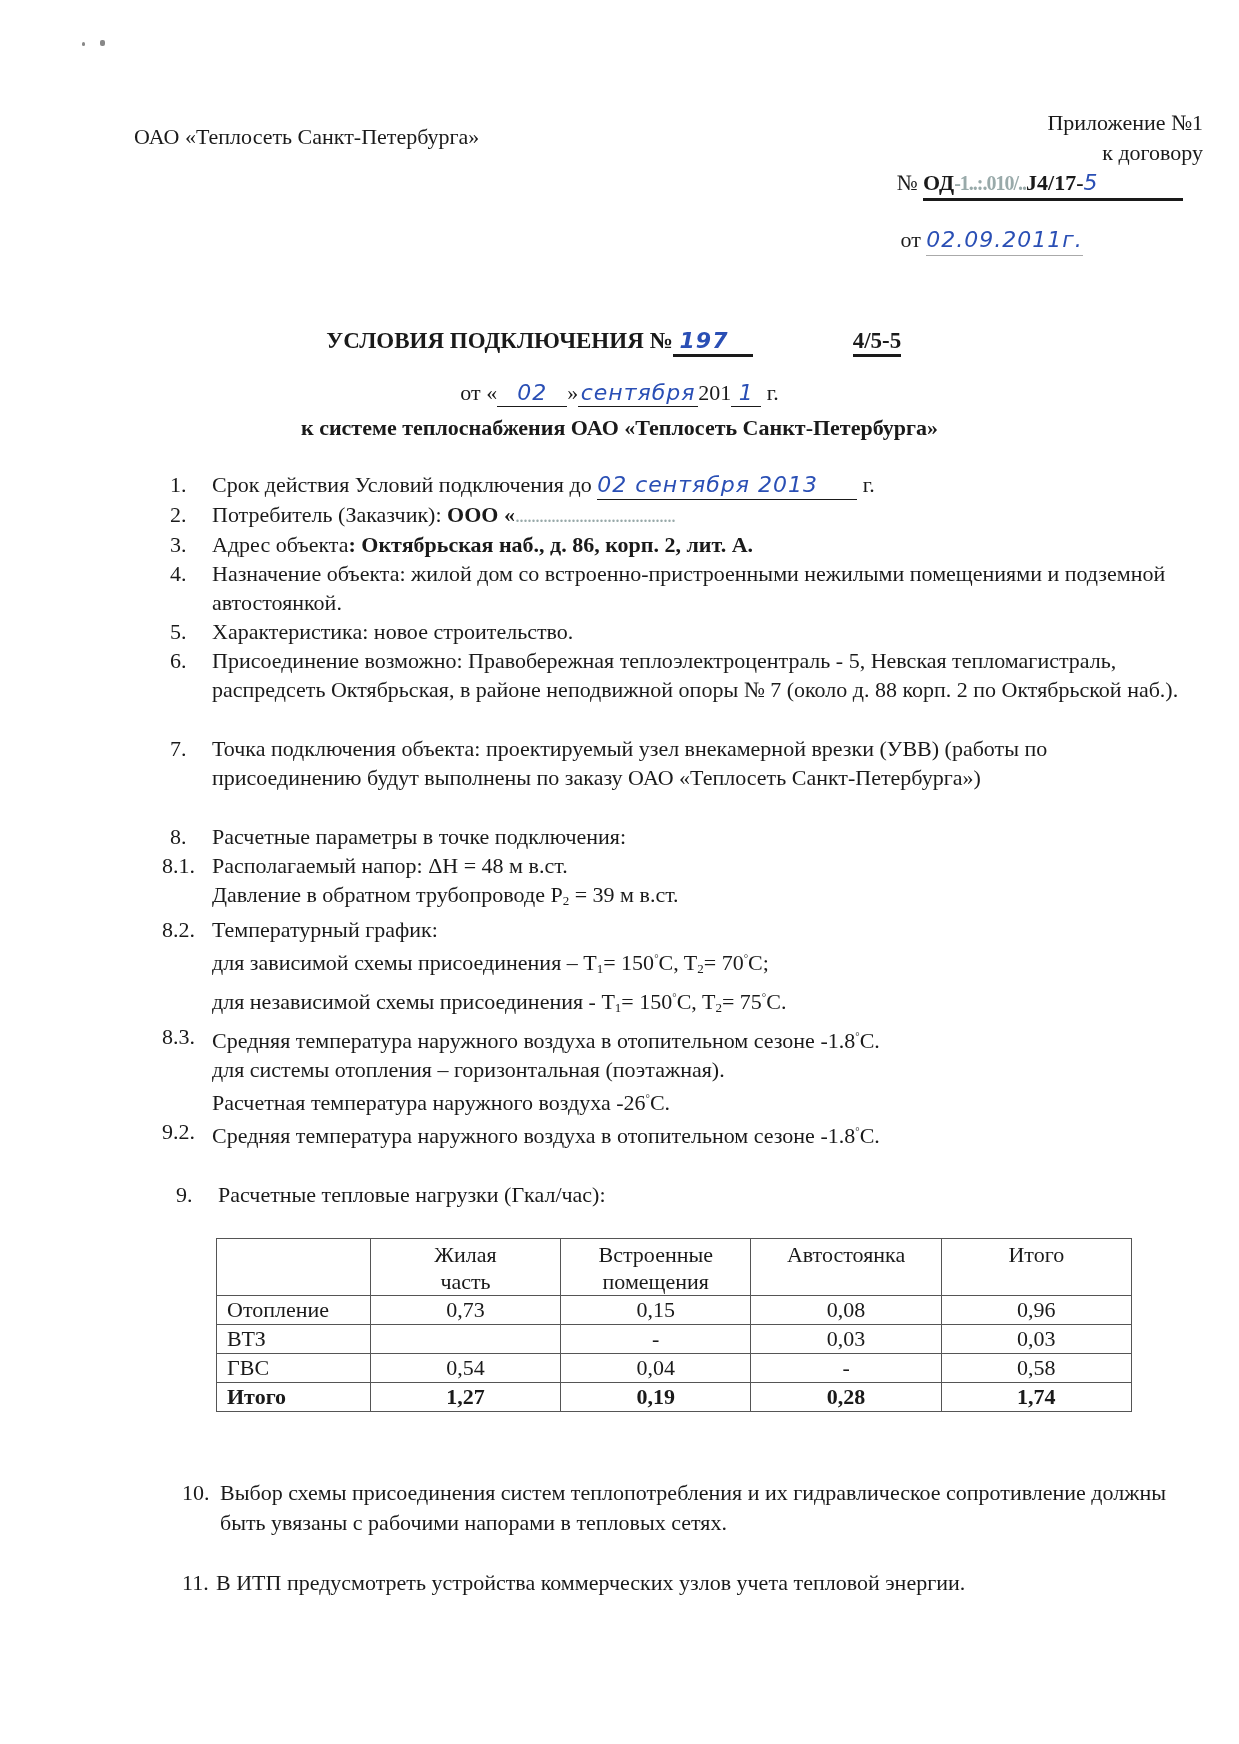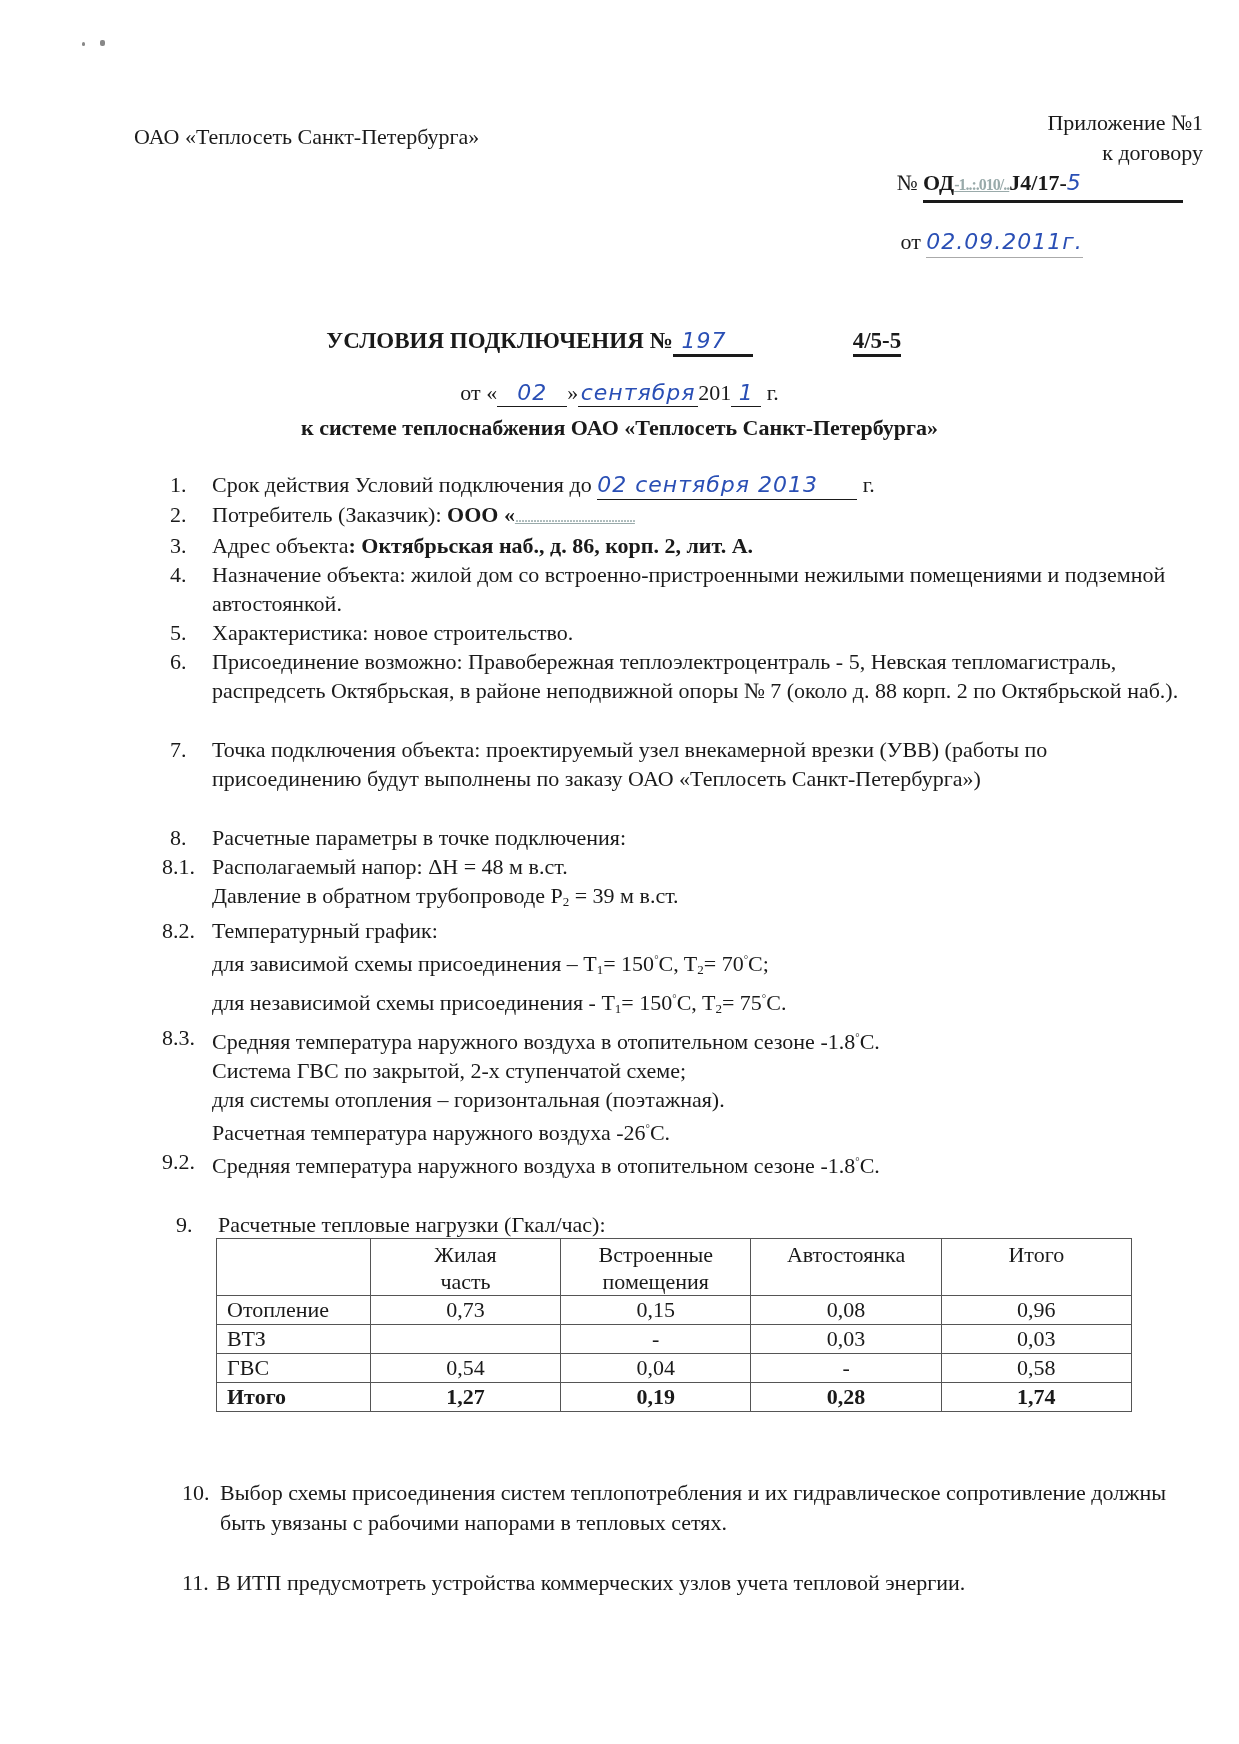--- a/index.html
+++ b/index.html
@@ -22,21 +22,21 @@
     .subtitle-sys { left: 0; right: 0; top: 415px; text-align: center; font-weight: bold; }
     .list { position: absolute; left: 170px; right: 50px; top: 470px; line-height: 29px; }
     .item { display: flex; }
     .num { width: 42px; flex: none; }
     .num-wide { width: 50px; flex: none; }
     .txt { flex: 1; white-space: normal; }
     .gap { height: 30px; }
     .indent { padding-left: 52px; }
     sub { font-size: 13px; vertical-align: -3px; }
     sup { font-size: 11px; vertical-align: 8px; }
-    .redacted { color: #9aa; letter-spacing: -1px; font-size: 16px; text-decoration: underline; }
+    .redacted { color: #9aa; letter-spacing: -1px; font-size: 20px; }
     table.loads {
       position: absolute; left: 216px; top: 1238px; width: 916px;
       border-collapse: collapse; font-size: 22px;
     }
     table.loads td, table.loads th {
       border: 1.5px solid #555; padding: 0 10px; height: 28px; font-weight: normal;
       text-align: center; line-height: 28px;
     }
     table.loads th { vertical-align: top; padding-top: 2px; line-height: 27px; }
     table.loads td.rowhead { text-align: left; }
@@ -56,21 +56,21 @@
   <div class="row">к договору</div>
   <div class="row" style="margin-right:20px;">
     <span>№ </span><span class="ul-thick bold" style="min-width:260px;text-align:left;"><span>ОД</span><span class="redacted">-1..:.010/..</span><span>J4/17-</span><span class="hand" style="font-weight:normal;">5</span>&nbsp;&nbsp;&nbsp;&nbsp;</span>
   </div>
   <div class="row" style="margin-right:100px;text-align:left;padding-left:4px;">
     <span>от </span><span class="hand ul" style="border-bottom-color:#aaa;margin-top:24px;">02.09.2011г.</span>
   </div>
 </div>
 
 <div class="abs title">
-  <span>УСЛОВИЯ  ПОДКЛЮЧЕНИЯ  №</span><span class="ul-thick" style="min-width:80px;"><span class="hand" style="font-weight:normal;">197</span>&nbsp;&nbsp;&nbsp;</span><span class="tail ul-thick">4/5-5</span><span>&nbsp;&nbsp;</span>
+  <span>УСЛОВИЯ  ПОДКЛЮЧЕНИЯ  №</span><span class="ul-thick" style="min-width:80px;"><span class="hand" style="font-weight:bold;">197</span>&nbsp;&nbsp;&nbsp;</span><span class="tail ul-thick">4/5-5</span><span>&nbsp;&nbsp;</span>
 </div>
 
 <div class="abs subtitle-date">
   <span>от «</span><span class="ul" style="min-width:70px;text-align:center;"><span class="hand">02</span></span><span>»</span><span class="ul" style="min-width:120px;"><span class="hand">сентября</span></span><span>201</span><span class="ul" style="min-width:30px;text-align:center;"><span class="hand">1</span></span><span> г.</span>
 </div>
 
 <div class="abs subtitle-sys bold">к системе теплоснабжения ОАО «Теплосеть Санкт-Петербурга»</div>
 
 <div class="list">
   <div class="item">
@@ -121,21 +121,20 @@
   <div style="padding-left:42px;">
     <span>для зависимой схемы присоединения – T</span><sub>1</sub><span>= 150</span><sup>°</sup><span>C, T</span><sub>2</sub><span>= 70</span><sup>°</sup><span>C;</span>
   </div>
   <div style="padding-left:42px;">
     <span>для независимой схемы присоединения - T</span><sub>1</sub><span>= 150</span><sup>°</sup><span>C, T</span><sub>2</sub><span>= 75</span><sup>°</sup><span>C.</span>
   </div>
   <div class="item" style="margin-left:-8px;">
     <span class="num-wide">8.3.</span>
     <span class="txt"><span>Средняя температура наружного воздуха в отопительном сезоне -1.8</span><sup>°</sup><span>C.</span></span>
   </div>
-  <div style="padding-left:42px;">Система ГВС по закрытой, 2-х ступенчатой схеме;</div>
   <div style="padding-left:42px;">для системы отопления – горизонтальная (поэтажная).</div>
   <div style="padding-left:42px;"><span>Расчетная температура наружного воздуха  -26</span><sup>°</sup><span>C.</span></div>
   <div class="item" style="margin-left:-8px;">
     <span class="num-wide">9.2.</span>
     <span class="txt"><span>Средняя температура наружного воздуха в отопительном сезоне -1.8</span><sup>°</sup><span>C.</span></span>
   </div>
   <div class="gap"></div>
   <div class="item" style="margin-left:6px;">
     <span class="num">9.</span>
     <span class="txt">Расчетные тепловые нагрузки (Гкал/час):</span>

